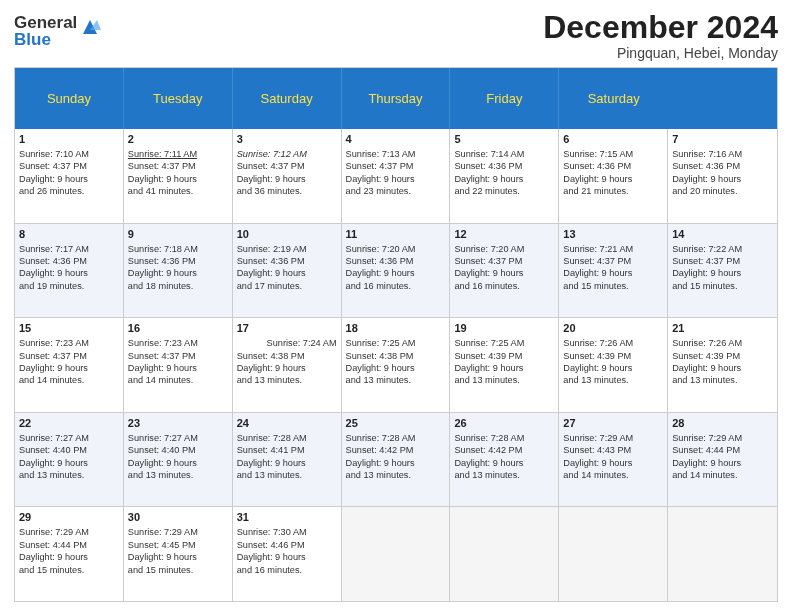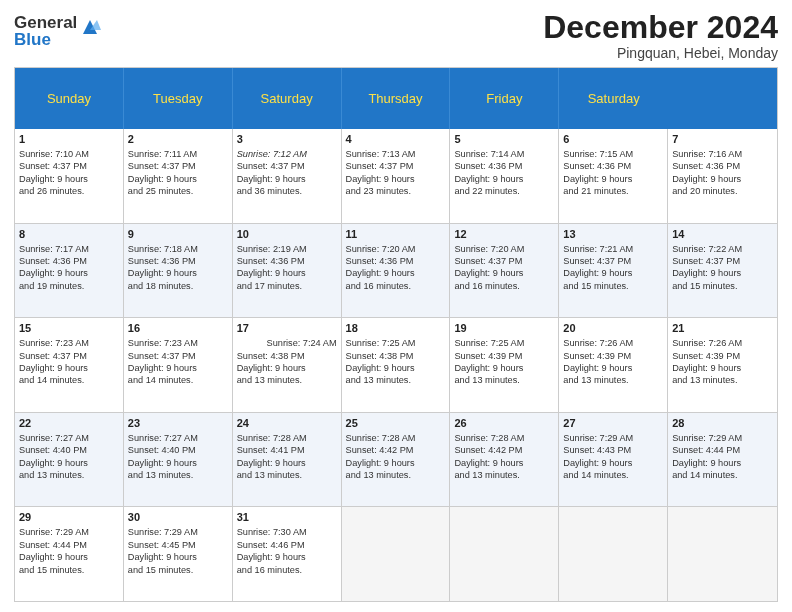--- a/index.html
+++ b/index.html
@@ -140,24 +140,24 @@
         <div class="cal-row">
           <div class="cal-cell">
             <span class="day-num">1</span>
             <span style="display: block;">Sunrise: 7:10 AM</span>
             <span style="display: block;">Sunset: 4:37 PM</span>
             <span style="display: block;">Daylight: 9 hours</span>
             <span style="display: block;">and 26 minutes.</span>
           </div>
           <div class="cal-cell">
             <span class="day-num">2</span>
-            <span style="display: block;">Sunrise: 7:11 AM</span>
-            <span style="display: block;">Sunset: 4:37 PM</span>
-            <span style="display: block;">Daylight: 9 hours</span>
-            <span style="display: block;">and 25 minutes.</span>
+            <span style="display: block; text-decoration: underline;">Sunrise: 7:11 AM</span>
+            <span style="display: block;">Sunset: 4:37 PM</span>
+            <span style="display: block;">Daylight: 9 hours</span>
+            <span style="display: block;">and 41 minutes.</span>
           </div>
           <div class="cal-cell">
             <span class="day-num">3</span>
             <span style="display: block; font-style: italic;">Sunrise: 7:12 AM</span>
             <span style="display: block;">Sunset: 4:37 PM</span>
             <span style="display: block;">Daylight: 9 hours</span>
             <span style="display: block;">and 36 minutes.</span>
           </div>
           <div class="cal-cell">
             <span class="day-num">4</span>

